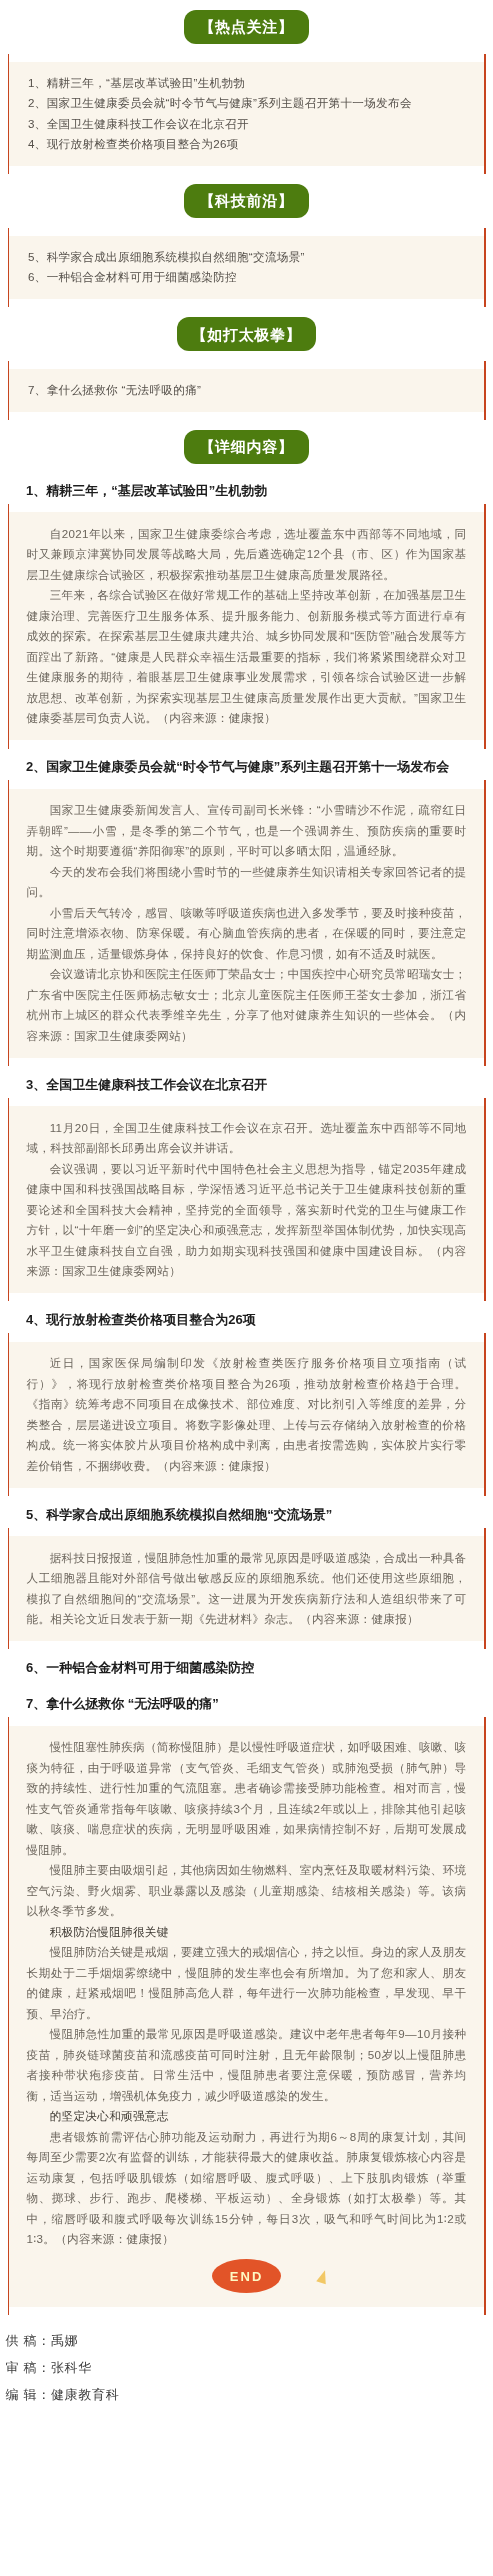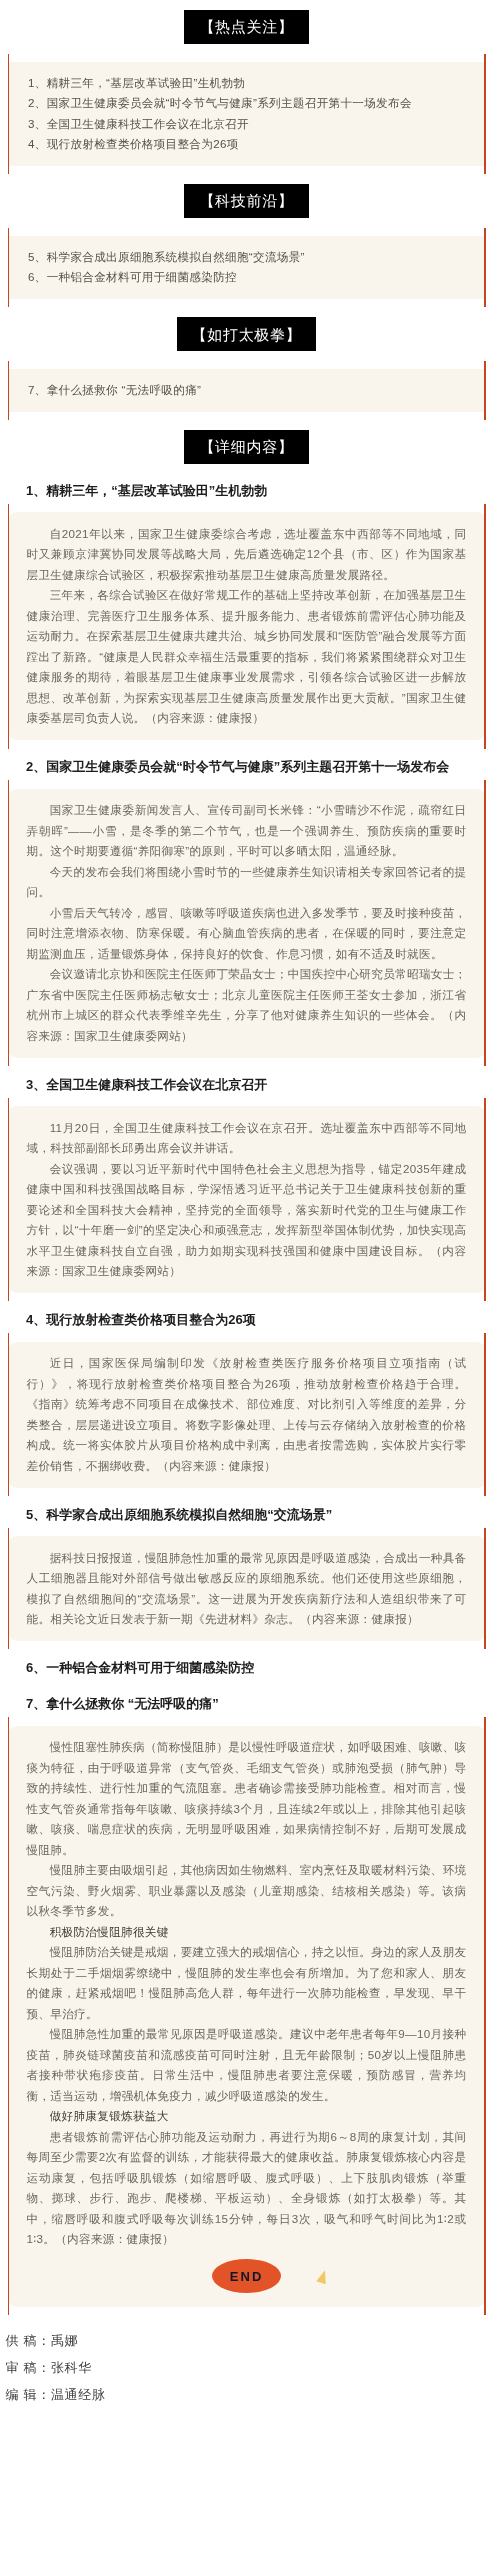--- a/index.html
+++ b/index.html
@@ -8,27 +8,28 @@
     background:#ffffff;
     font-family:"Liberation Sans","DejaVu Sans",sans-serif;
     -webkit-font-smoothing:antialiased;
   }
   .page{width:493px;padding-top:9.6px;box-sizing:border-box;}
 
   
   .badge-row{text-align:center;margin:0 0 18px 0;}
   .badge{
     display:inline-block;
-    background:#000000;
+    background:#4d7c0f;
     color:#ffffff;
-    font-weight:normal;
+    font-weight:bold;
     font-size:15px;
     line-height:1;
     padding:9.6px 15px;
     letter-spacing:0.7px;
+    border-radius:12px;
   }
 
   
   .box{
     position:relative;
     margin:0 7.5px 18px 7.5px;
     background:#faf5ec;
   }
   .box::before,.box::after{
     content:"";
@@ -49,41 +50,41 @@
   }
 
   .article{margin-top:6.8px;}
   .article-title{
     font-size:13px;
     line-height:18px;
     font-weight:bold;
     color:#1d1d1d;
     margin:18px 27px 12.3px 26px;
   }
-  .article-box{padding:11.6px 19px 11.6px 19px;margin-bottom:9.6px;border-radius:9px;}
+  .article-box{padding:11.6px 19px 11.6px 19px;margin-bottom:9.6px;}
   .article-box p{
     margin:0;
     text-indent:2em;
     text-align:justify;
     font-size:11.6px;
     line-height:20.5px;
     color:#6b655c;
     letter-spacing:0.3px;
   }
   .article-box p.subhead{
     font-weight:normal;
     color:#3f3a33;
   }
 
   
   .end-row{position:relative;text-align:center;margin-top:9.6px;height:36px;}
   .end-pill{
     display:inline-block;
     background:#e25428;
-    color:#0f172a;
+    color:#fef9c3;
     font-weight:bold;
     font-size:13px;
     letter-spacing:2.1px;
     padding:9.6px 18px;
     border-radius:50%;
   }
   .cursor-arrow{
     position:absolute;
     left:291px;top:11px;
     width:0;height:0;
@@ -140,21 +141,21 @@
 
   <div class="badge-row">
     <span class="badge">【详细内容】</span>
   </div>
 
   <div id="articles">
   <div class="article">
     <div class="article-title">1、精耕三年，“基层改革试验田”生机勃勃</div>
     <div class="box article-box">
           <p>自2021年以来，国家卫生健康委综合考虑，选址覆盖东中西部等不同地域，同时又兼顾京津冀协同发展等战略大局，先后遴选确定12个县（市、区）作为国家基层卫生健康综合试验区，积极探索推动基层卫生健康高质量发展路径。</p>
-          <p>三年来，各综合试验区在做好常规工作的基础上坚持改革创新，在加强基层卫生健康治理、完善医疗卫生服务体系、提升服务能力、患者锻炼前需评估心肺功能及运动耐力。在探索基层卫生健康共建共治、城乡协同发展和“医防管”融合发展等方面蹚出了新路。“健康是人民群众幸福生活最重要的指标，我们将紧紧围绕群众对卫生健康服务的期待，着眼基层卫生健康事业发展需求，引领各综合试验区进一步解放思想、改革创新，为探索实现基层卫生健康高质量发展作出更大贡献。”国家卫生健康委基层司负责人说。（内容来源：健康报）</p>
+          <p>三年来，各综合试验区在做好常规工作的基础上坚持改革创新，在加强基层卫生健康治理、完善医疗卫生服务体系、提升服务能力、创新服务模式等方面进行卓有成效的探索。在探索基层卫生健康共建共治、城乡协同发展和“医防管”融合发展等方面蹚出了新路。“健康是人民群众幸福生活最重要的指标，我们将紧紧围绕群众对卫生健康服务的期待，着眼基层卫生健康事业发展需求，引领各综合试验区进一步解放思想、改革创新，为探索实现基层卫生健康高质量发展作出更大贡献。”国家卫生健康委基层司负责人说。（内容来源：健康报）</p>
         </div>
   </div>
 
   <div class="article">
     <div class="article-title">2、国家卫生健康委员会就“时令节气与健康”系列主题召开第十一场发布会</div>
     <div class="box article-box">
           <p>国家卫生健康委新闻发言人、宣传司副司长米锋：“小雪晴沙不作泥，疏帘红日弄朝晖”——小雪，是冬季的第二个节气，也是一个强调养生、预防疾病的重要时期。这个时期要遵循“养阳御寒”的原则，平时可以多晒太阳，温通经脉。</p>
           <p>今天的发布会我们将围绕小雪时节的一些健康养生知识请相关专家回答记者的提问。</p>
           <p>小雪后天气转冷，感冒、咳嗽等呼吸道疾病也进入多发季节，要及时接种疫苗，同时注意增添衣物、防寒保暖。有心脑血管疾病的患者，在保暖的同时，要注意定期监测血压，适量锻炼身体，保持良好的饮食、作息习惯，如有不适及时就医。</p>
           <p>会议邀请北京协和医院主任医师丁荣晶女士；中国疾控中心研究员常昭瑞女士；广东省中医院主任医师杨志敏女士；北京儿童医院主任医师王荃女士参加，浙江省杭州市上城区的群众代表季维辛先生，分享了他对健康养生知识的一些体会。（内容来源：国家卫生健康委网站）</p>
@@ -188,29 +189,29 @@
   </div>
 
   <div class="article">
     <div class="article-title">7、拿什么拯救你 “无法呼吸的痛”</div>
     <div class="box article-box">
           <p>慢性阻塞性肺疾病（简称慢阻肺）是以慢性呼吸道症状，如呼吸困难、咳嗽、咳痰为特征，由于呼吸道异常（支气管炎、毛细支气管炎）或肺泡受损（肺气肿）导致的持续性、进行性加重的气流阻塞。患者确诊需接受肺功能检查。相对而言，慢性支气管炎通常指每年咳嗽、咳痰持续3个月，且连续2年或以上，排除其他引起咳嗽、咳痰、喘息症状的疾病，无明显呼吸困难，如果病情控制不好，后期可发展成慢阻肺。</p>
           <p>慢阻肺主要由吸烟引起，其他病因如生物燃料、室内烹饪及取暖材料污染、环境空气污染、野火烟雾、职业暴露以及感染（儿童期感染、结核相关感染）等。该病以秋冬季节多发。</p>
           <p class="subhead">积极防治慢阻肺很关键</p>
           <p>慢阻肺防治关键是戒烟，要建立强大的戒烟信心，持之以恒。身边的家人及朋友长期处于二手烟烟雾缭绕中，慢阻肺的发生率也会有所增加。为了您和家人、朋友的健康，赶紧戒烟吧！慢阻肺高危人群，每年进行一次肺功能检查，早发现、早干预、早治疗。</p>
           <p>慢阻肺急性加重的最常见原因是呼吸道感染。建议中老年患者每年9—10月接种疫苗，肺炎链球菌疫苗和流感疫苗可同时注射，且无年龄限制；50岁以上慢阻肺患者接种带状疱疹疫苗。日常生活中，慢阻肺患者要注意保暖，预防感冒，营养均衡，适当运动，增强机体免疫力，减少呼吸道感染的发生。</p>
-          <p class="subhead">做好肺康复锻炼获益大</p>
+          <p class="subhead">的坚定决心和顽强意志</p>
           <p>患者锻炼前需评估心肺功能及运动耐力，再进行为期6～8周的康复计划，其间每周至少需要2次有监督的训练，才能获得最大的健康收益。肺康复锻炼核心内容是运动康复，包括呼吸肌锻炼（如缩唇呼吸、腹式呼吸）、上下肢肌肉锻炼（举重物、掷球、步行、跑步、爬楼梯、平板运动）、全身锻炼（如打太极拳）等。其中，缩唇呼吸和腹式呼吸每次训练15分钟，每日3次，吸气和呼气时间比为1∶2或1∶3。（内容来源：健康报）</p>
   <div class="end-row">
     <span class="end-pill">END</span>
     <span class="cursor-arrow"></span>
   </div>
 </div>
   </div>
 </div>
 
   <div class="footer" id="footer">
       <div class="footer-line">供 稿：禹娜</div>
       <div class="footer-line">审 稿：张科华</div>
-      <div class="footer-line">编 辑：温通经脉</div>
+      <div class="footer-line">编 辑：健康教育科</div>
     </div>
 </div>
 
 
 </body></html>

